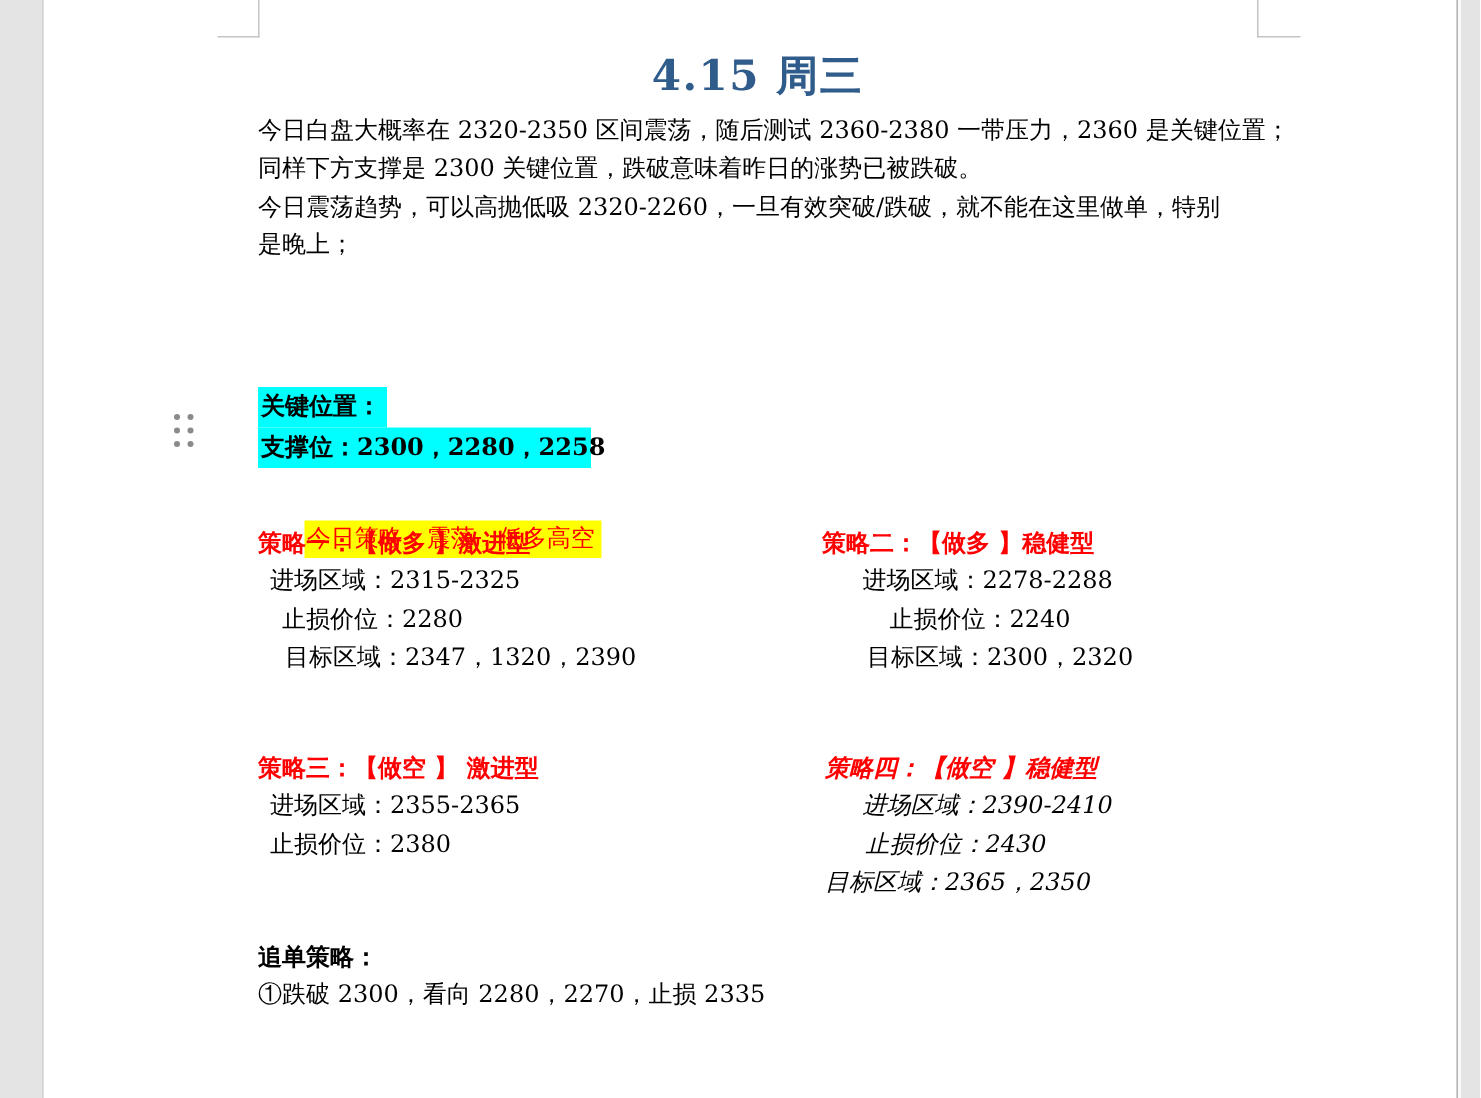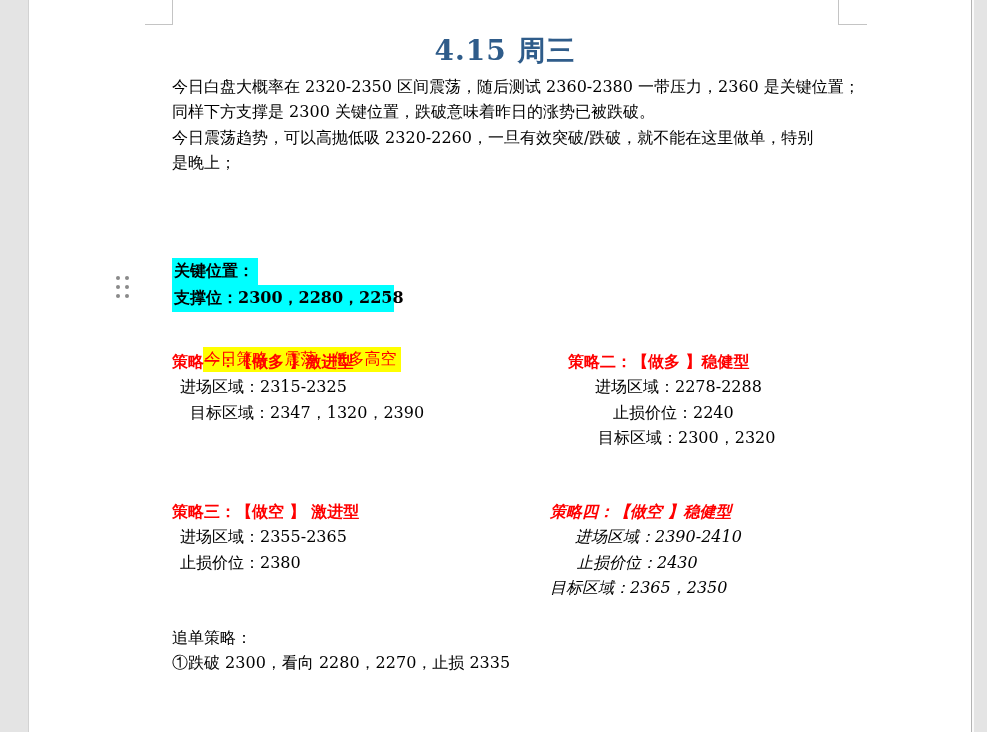--- a/index.html
+++ b/index.html
@@ -73,25 +73,25 @@
   .yellow-line { position:absolute; left:172px; top:323px; line-height:24px; }
   .hl-yellow {
     display:inline-block;
     background:var(--hl_yellow,#ffff00);
     color:var(--accent_red,#ff0000);
     padding:0 4px 1px 2px;
   }
   .strategy { position:absolute; width:400px; line-height:25.4px; }
   .strategy .hdr { color:var(--accent_red,#ff0000); font-weight:bold; }
   .row1-left  { left:172px; top:349px; }
-  .row1-right { left:548px; top:349px;margin-left:20px; }
+  .row1-right { left:548px; top:349px; }
   .row2-left  { left:172px; top:499px; }
   .row2-right { left:540px; top:499px;font-style:italic; }
   .chase { position:absolute; left:172px; top:625px; line-height:25.3px; }
-  .chase .hdr { font-weight:normal; }
+  .chase .hdr { font-weight:bold; }
 </style>
 </head>
 <body>
 
 <div class="canvas">
 
   <div class="left-strip"></div>
   <div class="right-strip"></div>
 
   <div class="corner-left"></div>
@@ -122,20 +122,21 @@
       <div class="line"><span class="hl-cyan-cut">支撑位：2300，2280，2258</span></div>
     </div>
 
     <div class="yellow-line line">
       <span class="hl-yellow">今日策略：震荡，低多高空</span>
     </div>
 
     <div class="strategy row1-left">
       <div class="line hdr">策略一：【做多 】激进型</div>
       <div class="line" style="padding-left:8px">进场区域：2315-2325</div>
+      <div class="line" style="padding-left:16px">止损价位：2280</div>
       <div class="line" style="padding-left:18px">目标区域：2347，1320，2390</div>
     </div>
 
     <div class="strategy row1-right">
       <div class="line hdr">策略二：【做多 】稳健型</div>
       <div class="line" style="padding-left:27px">进场区域：2278-2288</div>
       <div class="line" style="padding-left:45px">止损价位：2240</div>
       <div class="line" style="padding-left:30px">目标区域：2300，2320</div>
     </div>
 

